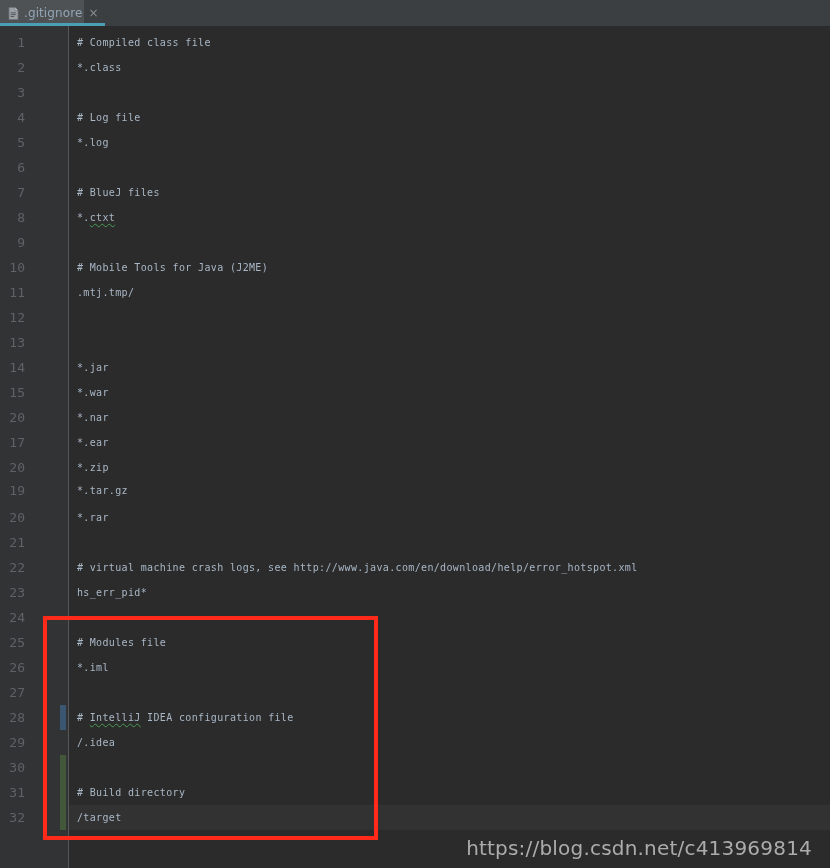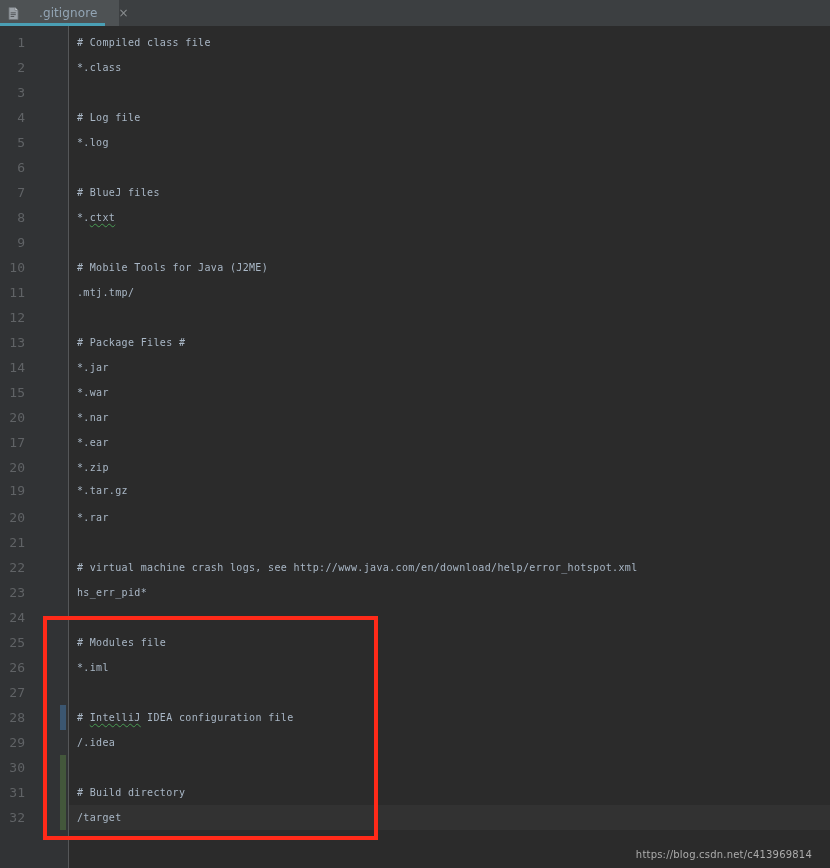--- a/index.html
+++ b/index.html
@@ -21,27 +21,26 @@
     left: 0; top: 0;
     width: 830px;
     height: 26px;
     background: #3C3F41;
     box-sizing: border-box;
   }
   #tab-gitignore {
     position: absolute;
     left: 0; top: 0;
     height: 26px;
-    width: 119px;
+    width: 84px;
     background: #4E5254;
     box-sizing: border-box;
     display: flex;
     align-items: center;
     padding-left: 8px;
-    gap: 15px;
   }
   #tab-gitignore::after {
     content: "";
     position: absolute;
     left: 0; bottom: 0;
     width: 105px;
     height: 3px;
     background: #4A9FB5;
   }
   .tab-file-icon {
@@ -153,21 +152,21 @@
     box-sizing: border-box;
     pointer-events: none;
   }
 
   
   #watermark {
     position: absolute;
     right: 18px;
     bottom: 8px;
     font-family: "DejaVu Sans", sans-serif;
-    font-size: 10px;
+    font-size: 20px;
     color: #ACACAC;
     letter-spacing: 0.2px;
     user-select: none;
   }
 </style>
 </head>
 <body>
 
 <div id="tabbar">
   <div id="tab-gitignore">
@@ -234,21 +233,20 @@
       <div class="row" style="top: 254px;">
         <div class="lineno">11</div>
         <div class="code">.mtj.tmp/</div>
       </div>
       <div class="row" style="top: 279px;">
         <div class="lineno">12</div>
         <div class="code"></div>
       </div>
       <div class="row" style="top: 304px;">
         <div class="lineno">13</div>
-        <div class="code"># Package Files #</div>
       </div>
       <div class="row" style="top: 329px;">
         <div class="lineno">14</div>
         <div class="code">*.jar</div>
       </div>
       <div class="row" style="top: 354px;">
         <div class="lineno">15</div>
         <div class="code">*.war</div>
       </div>
       <div class="row" style="top: 379px;">

